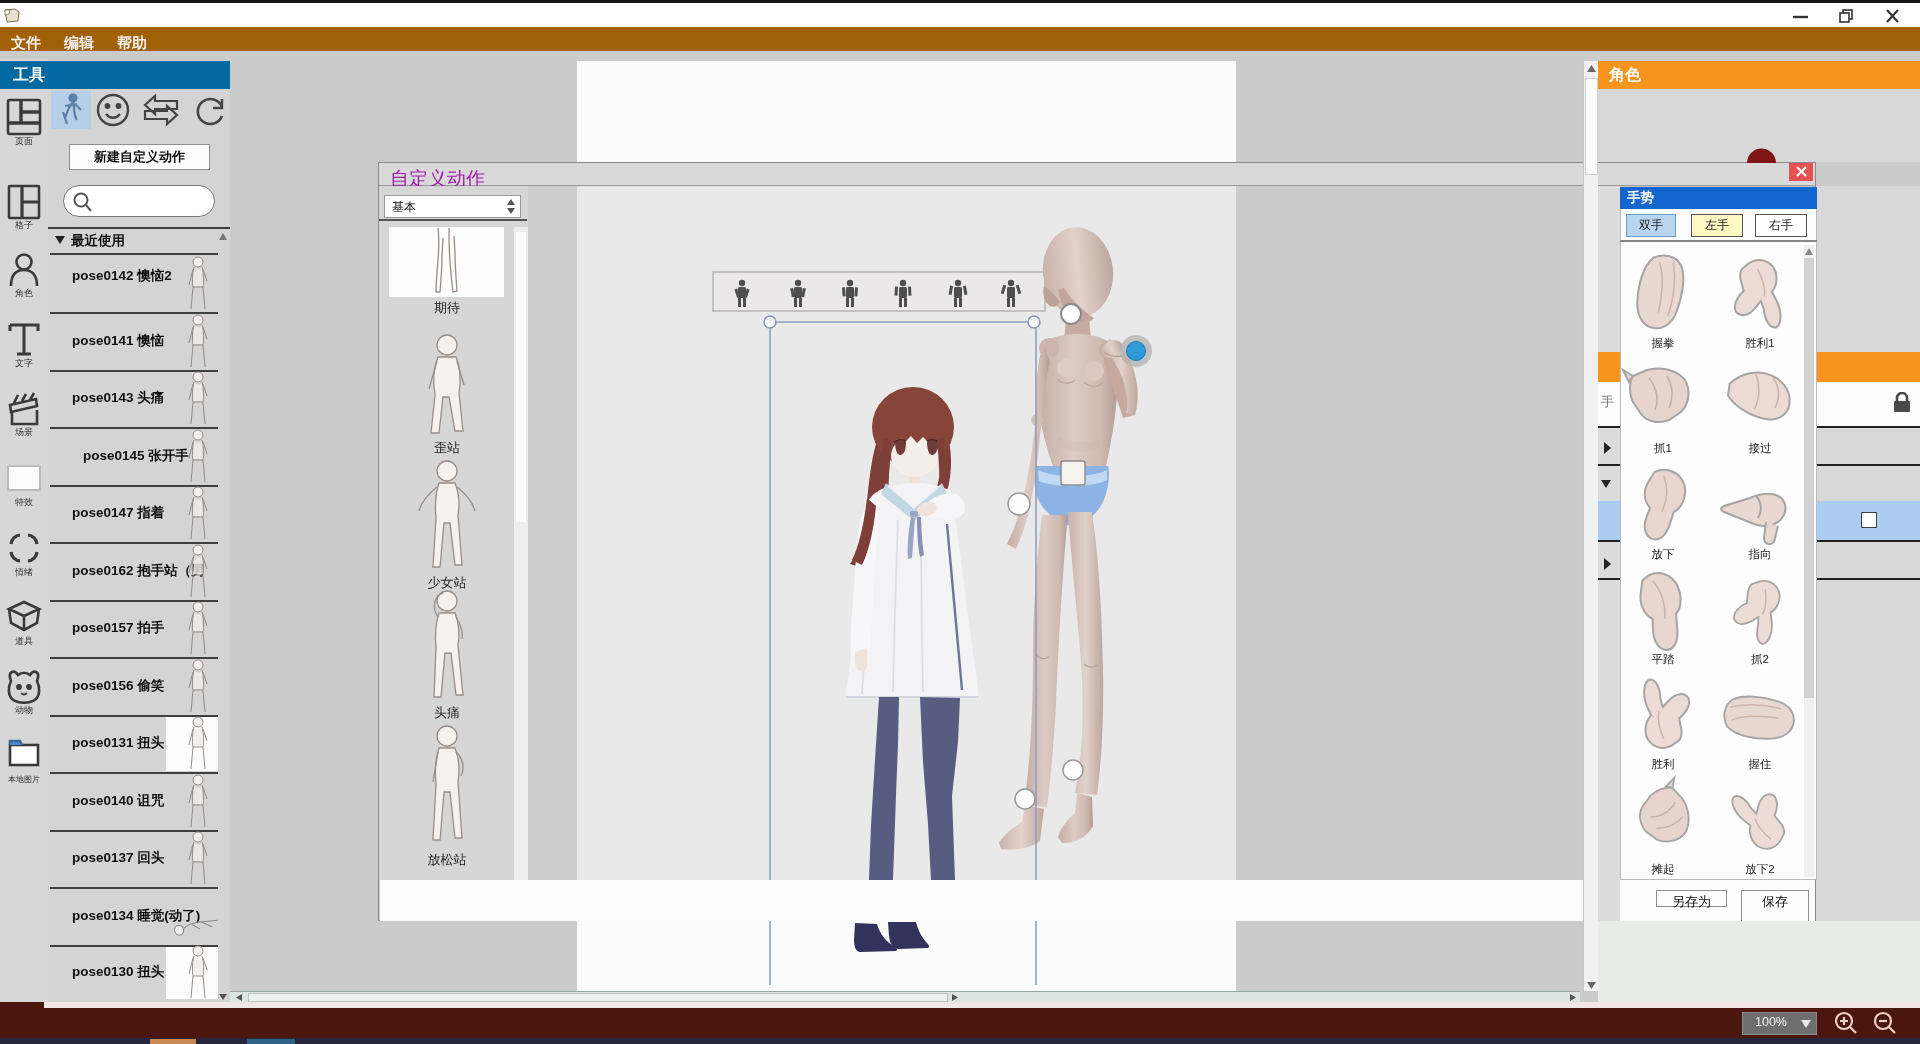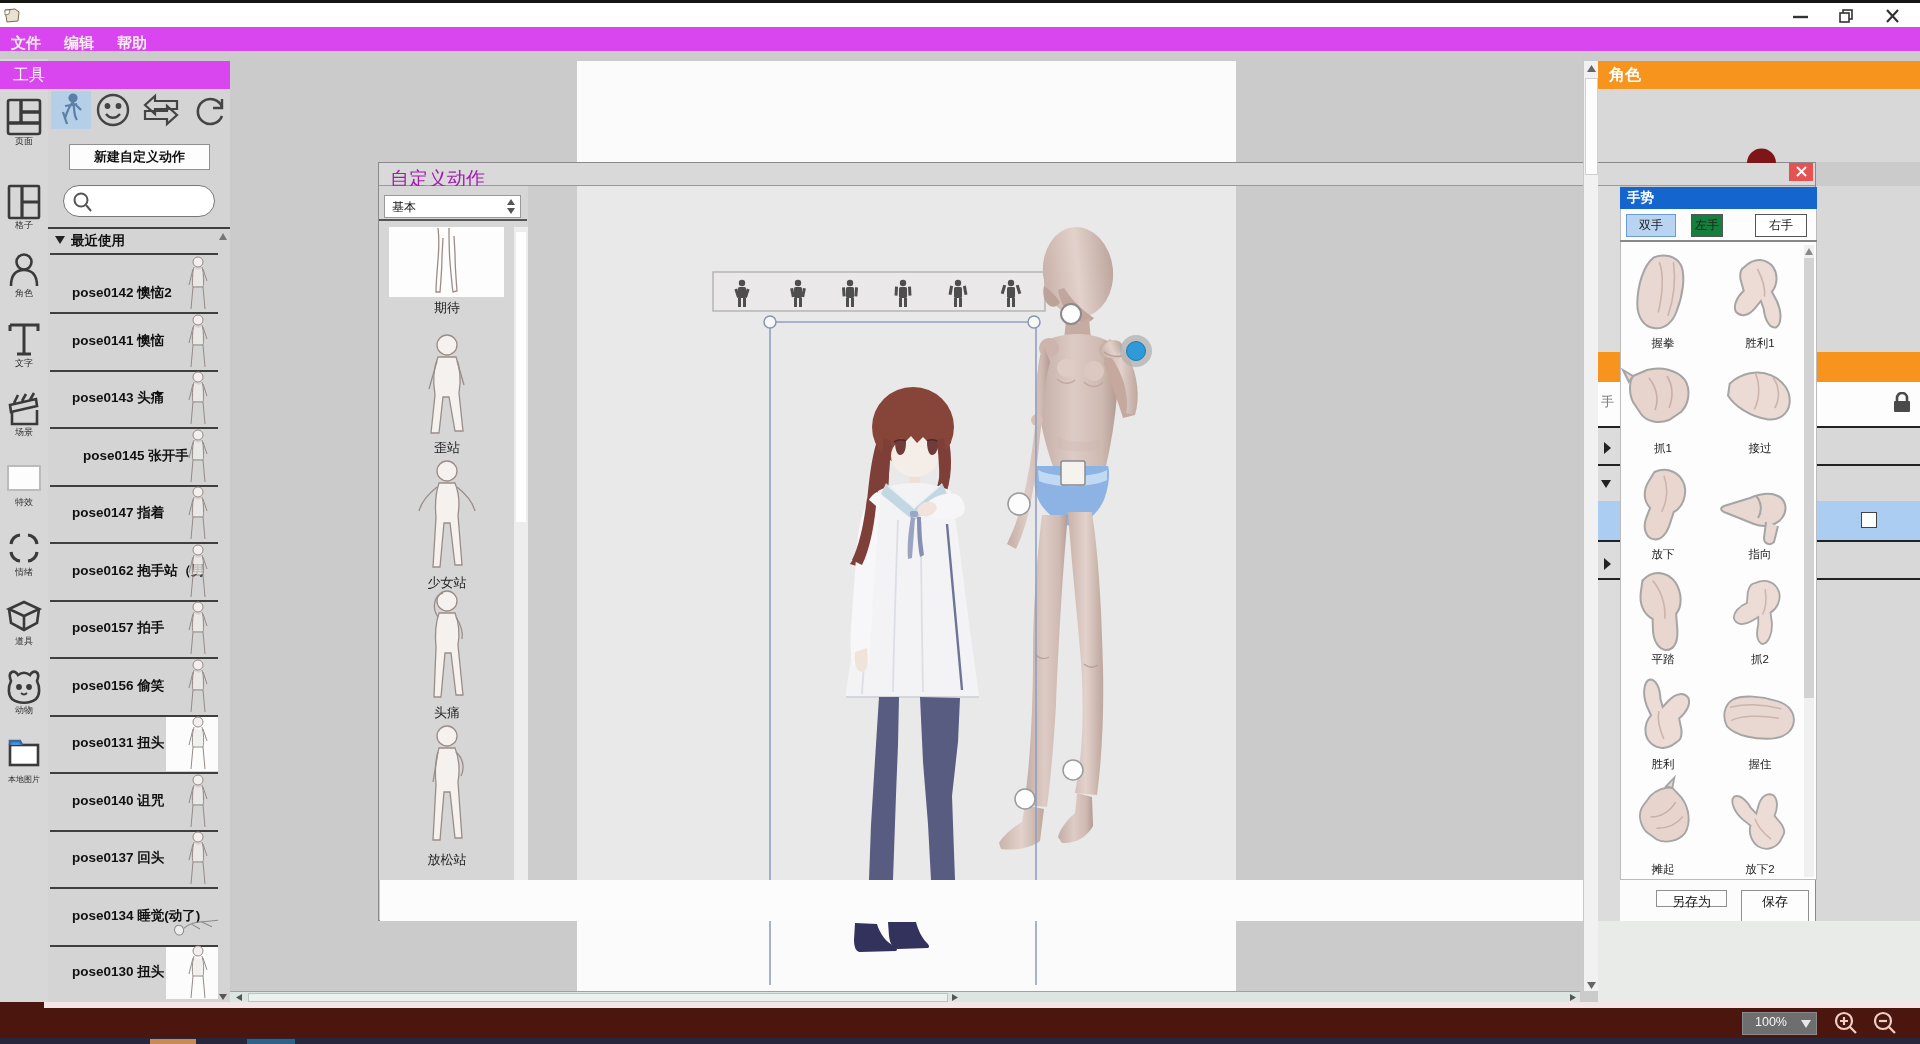--- a/index.html
+++ b/index.html
@@ -1,23 +1,23 @@
 <!DOCTYPE html>
 <html><head>
 <meta charset="utf-8">
 <style>
 *{margin:0;padding:0;box-sizing:border-box}
 html,body{width:1920px;height:1044px;overflow:hidden;font-family:"Liberation Sans",sans-serif;background:#cbcbcb}
 .abs{position:absolute}
 #titlebar{position:absolute;left:0;top:0;width:1920px;height:27px;background:#fff;border-top:3px solid #151515}
 #titletxt{position:absolute;left:23px;top:7px;font-size:12.5px;color:#1a1a1a;letter-spacing:.2px}
-#menubar{position:absolute;left:0;top:27px;width:1920px;height:24px;background:#d946ef}
+#menubar{position:absolute;left:0;top:27px;width:1920px;height:24px;background:#a16207}
 .mi{position:absolute;top:7px;font-size:15px;font-weight:700;color:#f5efee}
 #leftstrip{position:absolute;left:0;top:59px;width:48px;height:943px;background:#d7d7d7}
-#toolshdr{position:absolute;left:0;top:61px;width:230px;height:28px;background:#d946ef;color:#fff;font-size:16px;font-weight:400;padding:4px 0 0 13px}
+#toolshdr{position:absolute;left:0;top:61px;width:230px;height:28px;background:#0369a1;color:#fff;font-size:16px;font-weight:700;padding:4px 0 0 13px}
 #posepanel{position:absolute;left:48px;top:89px;width:182px;height:913px;background:#d4d4d4}
 #charhdr{position:absolute;left:1598px;top:61px;width:322px;height:28px;background:#f7941d;color:#fff;font-size:16px;font-weight:700;padding:4px 0 0 11px}
 .sep{position:absolute;left:4px;width:170px;height:2px;background:#3f3f3f}
 .pitem{position:absolute;left:24px;font-size:13.5px;font-weight:600;color:#101010;white-space:nowrap}
 .btn{position:absolute;background:#fdfdfd;border:1px solid #909090;font-size:13px;color:#111;text-align:center}
 </style>
 </head>
 <body>
 <div id="titlebar">
  <svg class="abs" style="left:4px;top:5px" width="16" height="15" viewBox="0 0 16 15">
@@ -126,21 +126,21 @@
 <svg class="abs" style="left:55px;top:236px" width="12" height="10">
     <path d="M0,0 L10,0 L5,8 Z" fill="#222"></path>
   </svg>
 <div class="abs" style="left:71px;top:232px;font-size:13.5px;font-weight:700;color:#111">最近使用</div>
 <svg class="abs" style="left:219px;top:233px" width="9" height="8">
     <path d="M0,7 L8,7 L4,0 Z" fill="#777"></path>
   </svg>
 <div class="sep" style="left:50px;width:168px;top:253px"></div>
 <div class="abs" style="left:166px;top:947px;width:52px;height:52px;background:#fcfcfc"></div>
 <div class="abs" style="left:166px;top:717px;width:52px;height:54px;background:#fcfcfc"></div>
-<div class="pitem" style="left:72px;top:284px">pose0142 懊恼2</div>
+<div class="pitem" style="left:72px;top:267px">pose0142 懊恼2</div>
 <div class="sep" style="left:50px;width:168px;top:312px"></div>
 <div class="pitem" style="left:72px;top:332px">pose0141 懊恼</div>
 <div class="sep" style="left:50px;width:168px;top:370px"></div>
 <div class="pitem" style="left:72px;top:389px">pose0143 头痛</div>
 <div class="sep" style="left:50px;width:168px;top:427px"></div>
 <div class="pitem" style="left:83px;top:447px">pose0145 张开手</div>
 <div class="sep" style="left:50px;width:168px;top:485px"></div>
 <div class="pitem" style="left:72px;top:504px">pose0147 指着</div>
 <div class="sep" style="left:50px;width:168px;top:542px"></div>
 <div class="pitem" style="left:72px;top:562px">pose0162 抱手站（男</div>
@@ -471,21 +471,21 @@
 <svg class="abs" style="left:1585px;top:63px" width="13" height="12">
     <path d="M2,9 L11,9 L6.5,2 Z" fill="#666"></path>
   </svg>
 <svg class="abs" style="left:1585px;top:979px" width="13" height="12">
     <path d="M2,3 L11,3 L6.5,10 Z" fill="#666"></path>
   </svg>
 
 <div class="abs" style="left:1620px;top:187px;width:197px;height:693px;background:#fdfdfd;border:1px solid #bbb;border-top:none"></div>
 <div class="abs" style="left:1620px;top:187px;width:197px;height:22px;background:#1565cf;color:#fff;font-size:13.5px;font-weight:700;padding:2px 0 0 7px">手势</div>
 <div class="abs" style="left:1626px;top:214px;width:50px;height:23px;background:#b9d4f1;border:1.5px solid #6b9bd2;font-size:12px;color:#222;text-align:center;line-height:20px">双手</div>
-<div class="abs" style="left:1691px;top:214px;width:32px;height:23px;background:#15803d;border:1.5px solid #555;font-size:12px;color:#222;text-align:center;line-height:20px">左手</div>
+<div class="abs" style="left:1691px;top:214px;width:52px;height:23px;background:#fef9c3;border:1.5px solid #555;font-size:12px;color:#222;text-align:center;line-height:20px">左手</div>
 <div class="abs" style="left:1755px;top:214px;width:52px;height:23px;background:#fff;border:1.5px solid #555;font-size:12px;color:#222;text-align:center;line-height:20px">右手</div>
 <div class="abs" style="left:1620px;top:240px;width:197px;height:2px;background:#888"></div>
 <div class="abs" style="left:1804px;top:245px;width:10px;height:632px;background:#f0f0f0"></div>
 <div class="abs" style="left:1804px;top:258px;width:10px;height:440px;background:#d2d2d2"></div>
 <svg class="abs" style="left:1804px;top:247px" width="10" height="10">
     <path d="M1,8 L9,8 L5,1 Z" fill="#888"></path>
   </svg>
 <svg class="abs" style="left:1620px;top:242px" width="184" height="636" viewBox="1620 242 184 636">
 <defs>
 <g id="hfist">

